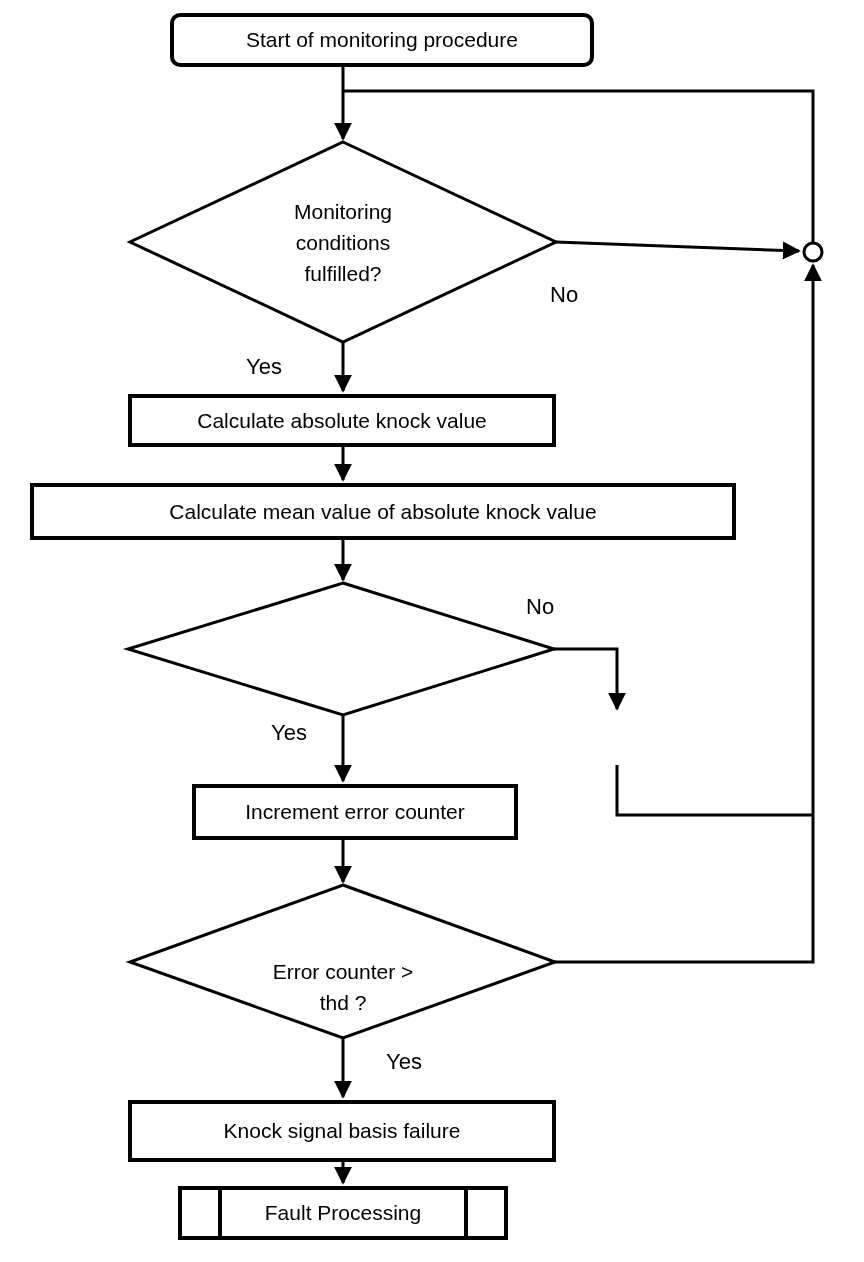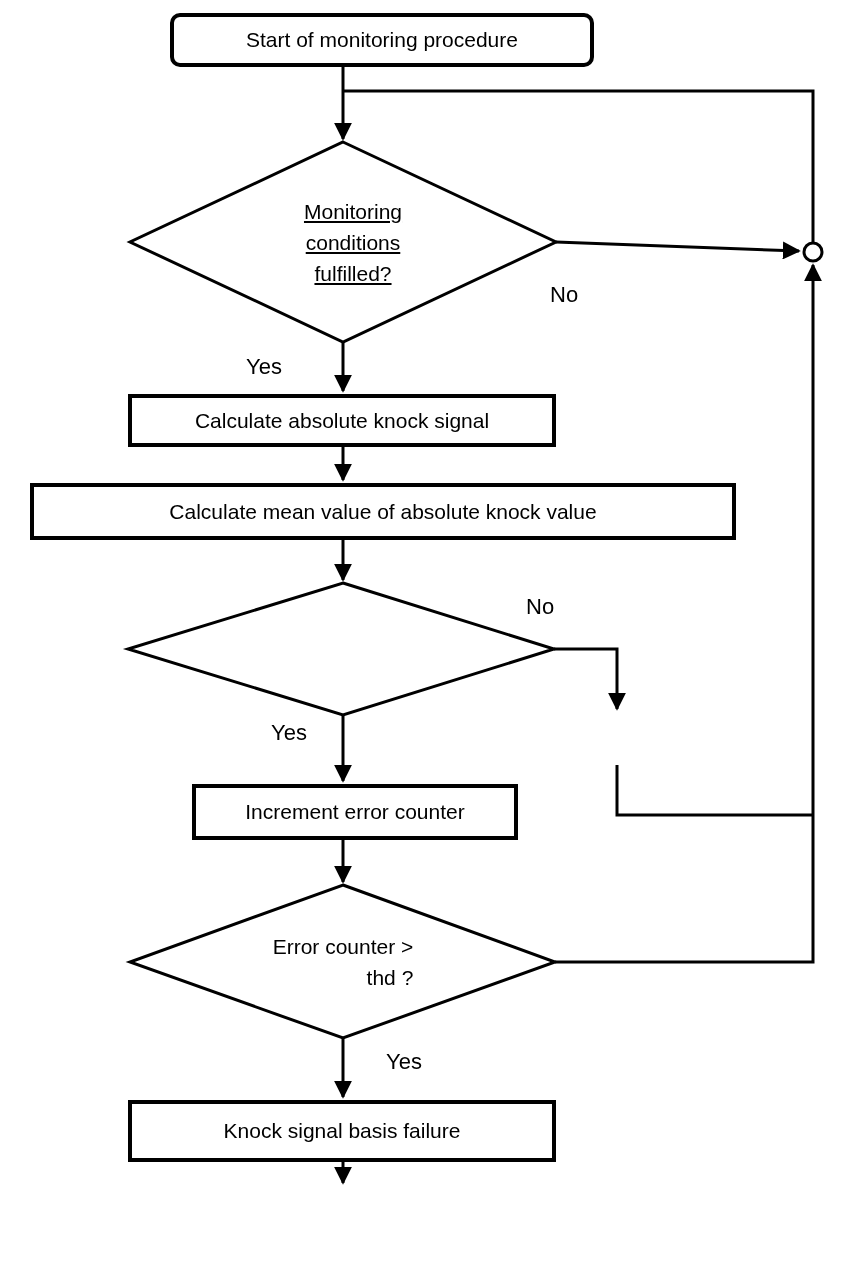--- a/index.html
+++ b/index.html
@@ -72,41 +72,46 @@
     <polygon class="shape" points="343,885 555,962 343,1038 130,962"></polygon>
 
     <circle class="shape" cx="813" cy="252" r="9"></circle>
   </svg>
 
   <div class="node terminator" style="left:130px; top:13px;  width:424px; height:54px;margin-left:40px;">
     <span>Start of monitoring procedure</span>
   </div>
 
   <div class="node" style="left:128px; top:394px; width:428px; height:53px;">
-    <span>Calculate absolute knock signal</span>
+    <span>Calculate absolute knock value</span>
   </div>
 
   <div class="node" style="left:30px;  top:483px; width:706px; height:57px;">
     <span>Calculate mean value of absolute knock value</span>
   </div>
 
 
   <div class="node" style="left:192px; top:784px; width:326px; height:56px;">
     <span>Increment error counter</span>
   </div>
 
   <div class="node" style="left:128px; top:1100px; width:428px; height:62px;">
     <span>Knock signal basis failure</span>
   </div>
 
+  <div class="node" style="left:178px; top:1186px; width:330px; height:54px;">
+    <span class="predef-bar left"></span>
+    <span class="predef-bar right"></span>
+    <span>Fault Processing</span>
+  </div>
 
-  <div class="diamond-label" style="left:273px; top:194px; width:160px; height:96px;text-decoration:underline;">Monitoring
+  <div class="diamond-label" style="left:263px; top:194px; width:160px; height:96px;">Monitoring
 conditions
 fulfilled?</div>
-  <div class="diamond-label" style="left:243px; top:931px; width:200px; height:62px;text-align:right;">Error counter &gt;
+  <div class="diamond-label" style="left:243px; top:956px; width:200px; height:62px;">Error counter &gt;
 thd ?</div>
 
   <span class="edge-label" style="left:550px; top:282px;">No</span>
   <span class="edge-label" style="left:246px; top:354px;">Yes</span>
   <span class="edge-label" style="left:526px; top:594px;">No</span>
   <span class="edge-label" style="left:271px; top:720px;">Yes</span>
   <span class="edge-label" style="left:386px; top:1049px;">Yes</span>
 
 </div>
 

